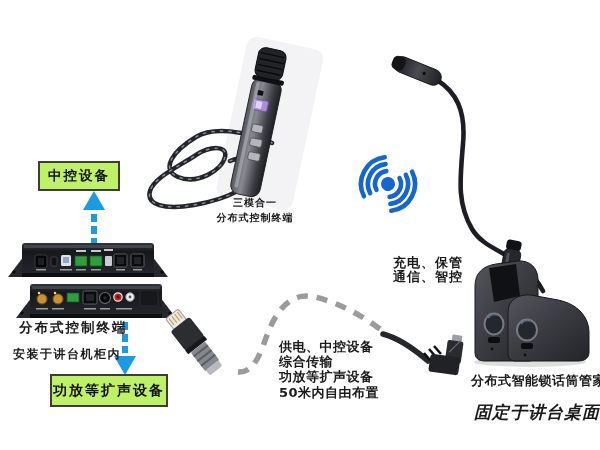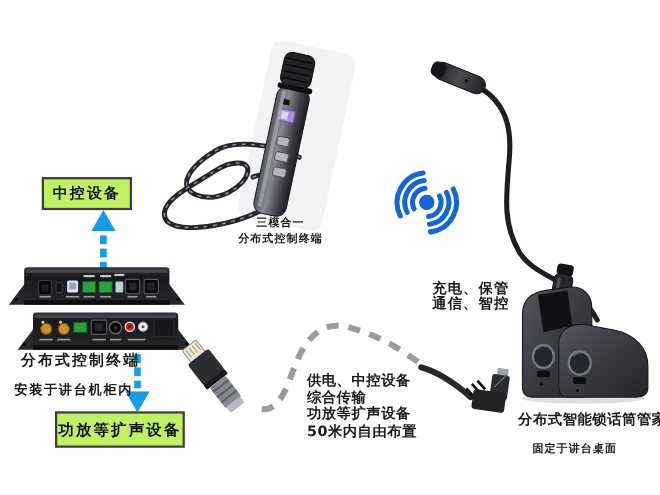--- a/index.html
+++ b/index.html
@@ -15,21 +15,21 @@
     font-weight:bold;letter-spacing:2px;color:#111;
   }
   #box-central{left:38px;top:161px;width:78px;height:26px;font-size:13.5px;}
   #box-amp{left:50px;top:374px;width:114px;height:29px;font-size:14px;}
   #terminal-title{left:19px;top:319px;font-size:13.5px;letter-spacing:2px;}
   #terminal-note{left:13px;top:346px;font-size:12px;letter-spacing:1.5px;text-align:center;}
   #mic-caption{left:192px;top:195px;width:126px;text-align:center;font-size:10px;line-height:15px;letter-spacing:1px;}
   #dock-features{left:393px;top:256px;font-size:13px;line-height:13.5px;letter-spacing:1px;text-align:center;}
   #cable-info{left:279px;top:339px;font-size:13px;line-height:15.2px;letter-spacing:0.5px;}
   #dock-title{left:471px;top:372px;font-size:13px;letter-spacing:0.5px;}
-  #dock-note{left:484px;top:401px;font-size:10px;letter-spacing:1px;}
+  #dock-note{left:474px;top:401px;font-size:17px;letter-spacing:1px;font-style:italic;}
 </style>
 </head>
 <body>
 
 <div id="stage">
 
   <svg id="art" width="600" height="450" viewBox="0 0 600 450">
     <defs>
       <linearGradient id="gMicBody" x1="0" y1="0" x2="1" y2="0">
         <stop offset="0" stop-color="#54555d"></stop>

